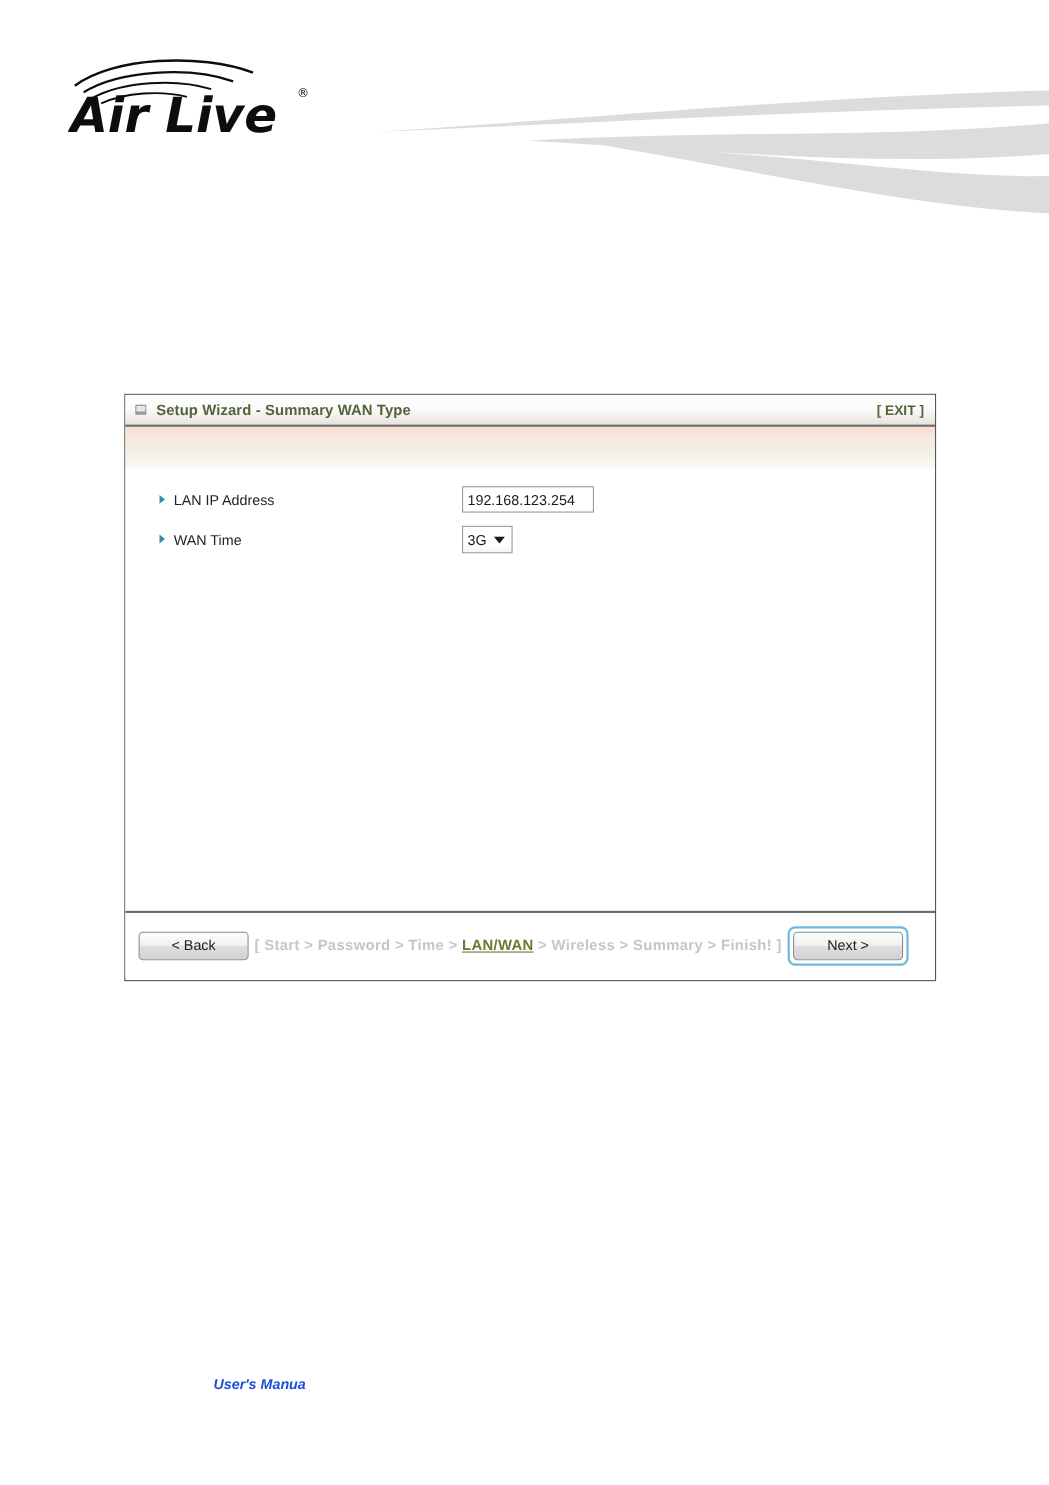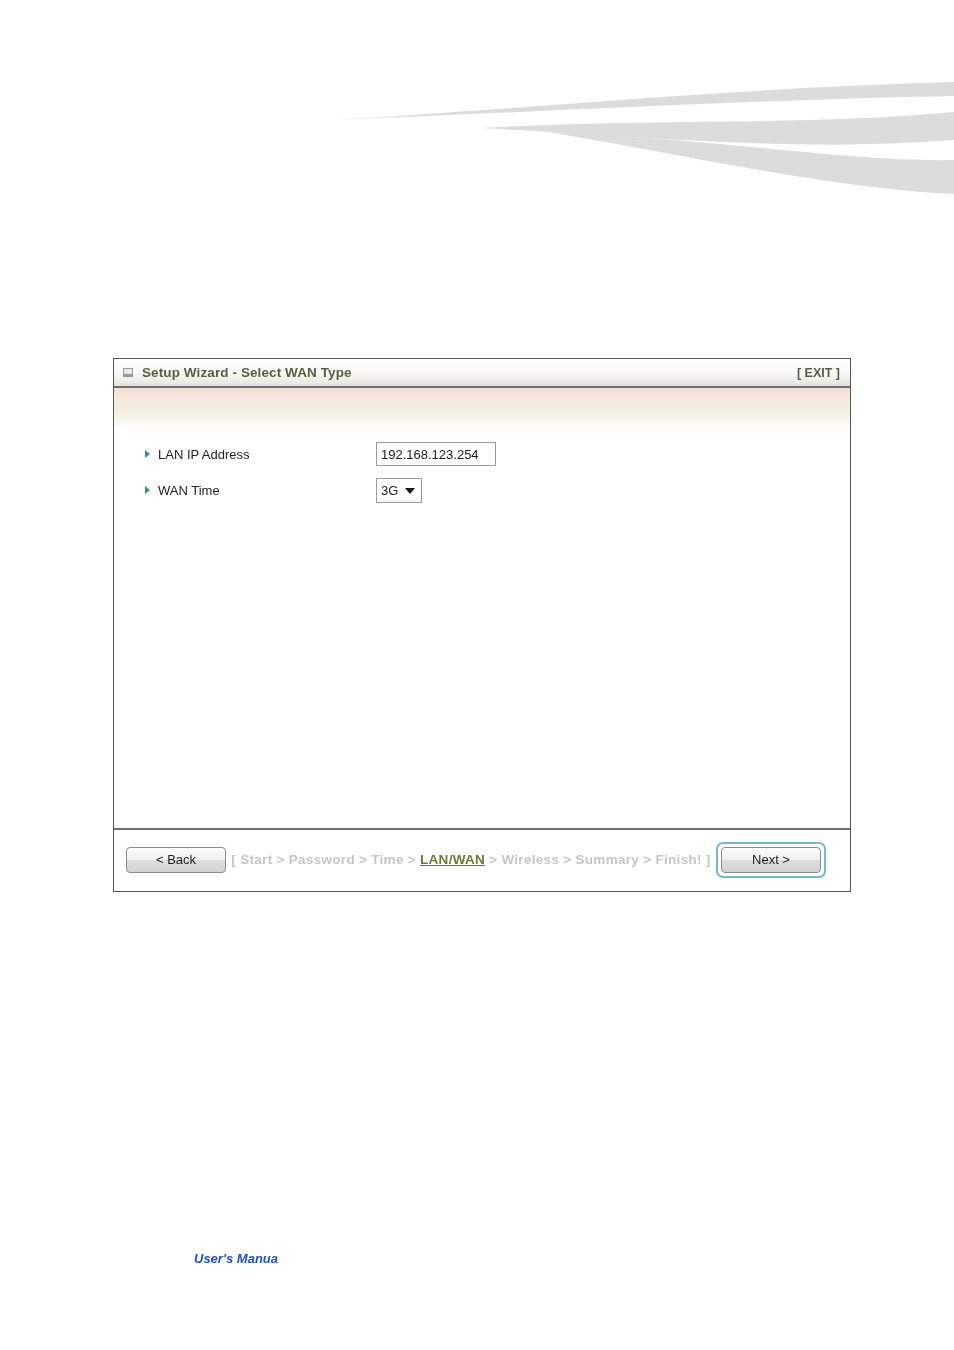--- a/index.html
+++ b/index.html
@@ -98,20 +98,21 @@
     background: #ffffff;
     padding-top: 10px;
     box-sizing: border-box;
   }
 
   .form-row {
     position: relative;
     height: 36px;
     display: flex;
     align-items: center;
+    gap: 44px;
   }
   .field-label {
     position: relative;
     width: 262px;
     padding-left: 44px;
     box-sizing: border-box;
     font-size: 13px;
     color: #232323;
     white-space: nowrap;
   }
@@ -229,36 +230,50 @@
     font-weight: bold;
     color: #1d4ed8;
     font-style: italic;
   }
 </style>
 </head>
 <body>
 
 <div class="page-header">
 
+  <div class="brand-logo">
+    <svg width="240" height="80" viewBox="0 0 240 80" xmlns="http://www.w3.org/2000/svg">
+      <g fill="none" stroke="#0d0d0d">
+        <path d="M6 34 C 40 8, 120 4, 168 22" stroke-width="2.2"></path>
+        <path d="M14 40 C 46 20, 110 16, 150 30" stroke-width="2"></path>
+        <path d="M22 45 C 50 30, 98 27, 130 37" stroke-width="1.8"></path>
+        <path d="M30 50 C 52 40, 84 38, 108 44" stroke-width="1.6"></path>
+      </g>
+      <g fill="#0d0d0d" font-family="DejaVu Sans, sans-serif" font-size="44" font-weight="bold" font-style="italic">
+        <text x="2" y="76">Air Live</text>
+      </g>
+      <text x="208" y="44" fill="#0d0d0d" font-family="DejaVu Sans, sans-serif" font-size="11">®</text>
+    </svg>
+  </div>
 
   <div class="swoosh-art">
     <svg width="624" height="112" viewBox="0 0 624 112" preserveAspectRatio="none" xmlns="http://www.w3.org/2000/svg">
       <path d="M6 38 C 180 28, 400 6, 624 0 L624 14 C 420 18, 200 30, 6 38 Z" fill="#dcdcdc"></path>
       <path d="M150 46 C 330 36, 470 44, 624 30 L624 58 C 470 70, 330 56, 150 46 Z" fill="#dcdcdc"></path>
       <path d="M218 50 C 400 58, 520 80, 624 78 L624 112 C 500 106, 360 74, 218 50 Z" fill="#dcdcdc"></path>
     </svg>
   </div>
 
 </div>
 
 <div class="ui-panel">
 
   <div class="panel-titlebar">
     <span class="titlebar-icon"></span>
-    <span class="panel-title-text">Setup Wizard - Select WAN Type</span>
+    <span class="panel-title-text">Setup Wizard - Summary WAN Type</span>
     <span class="titlebar-spacer"></span>
     <span class="exit-link">[ EXIT ]</span>
   </div>
 
   <div class="panel-accentband"></div>
 
   <div class="panel-body">
 
     <div class="form-row">
       <span class="field-label">

